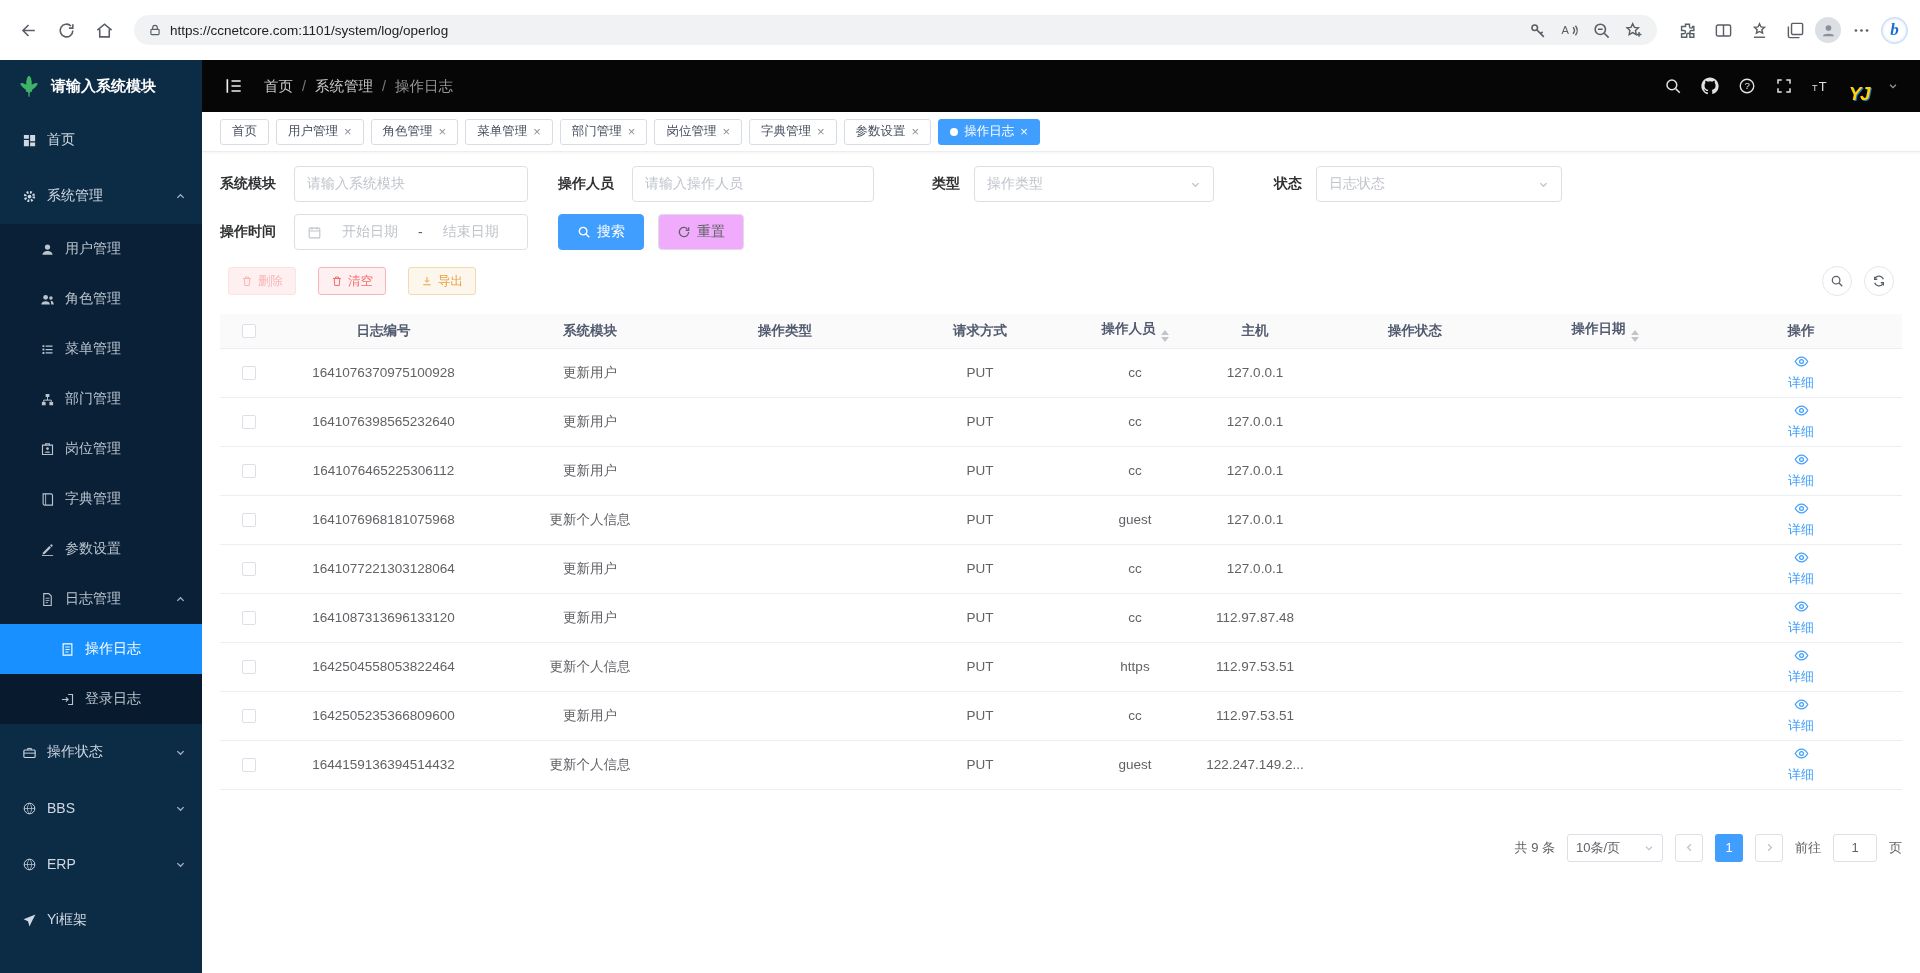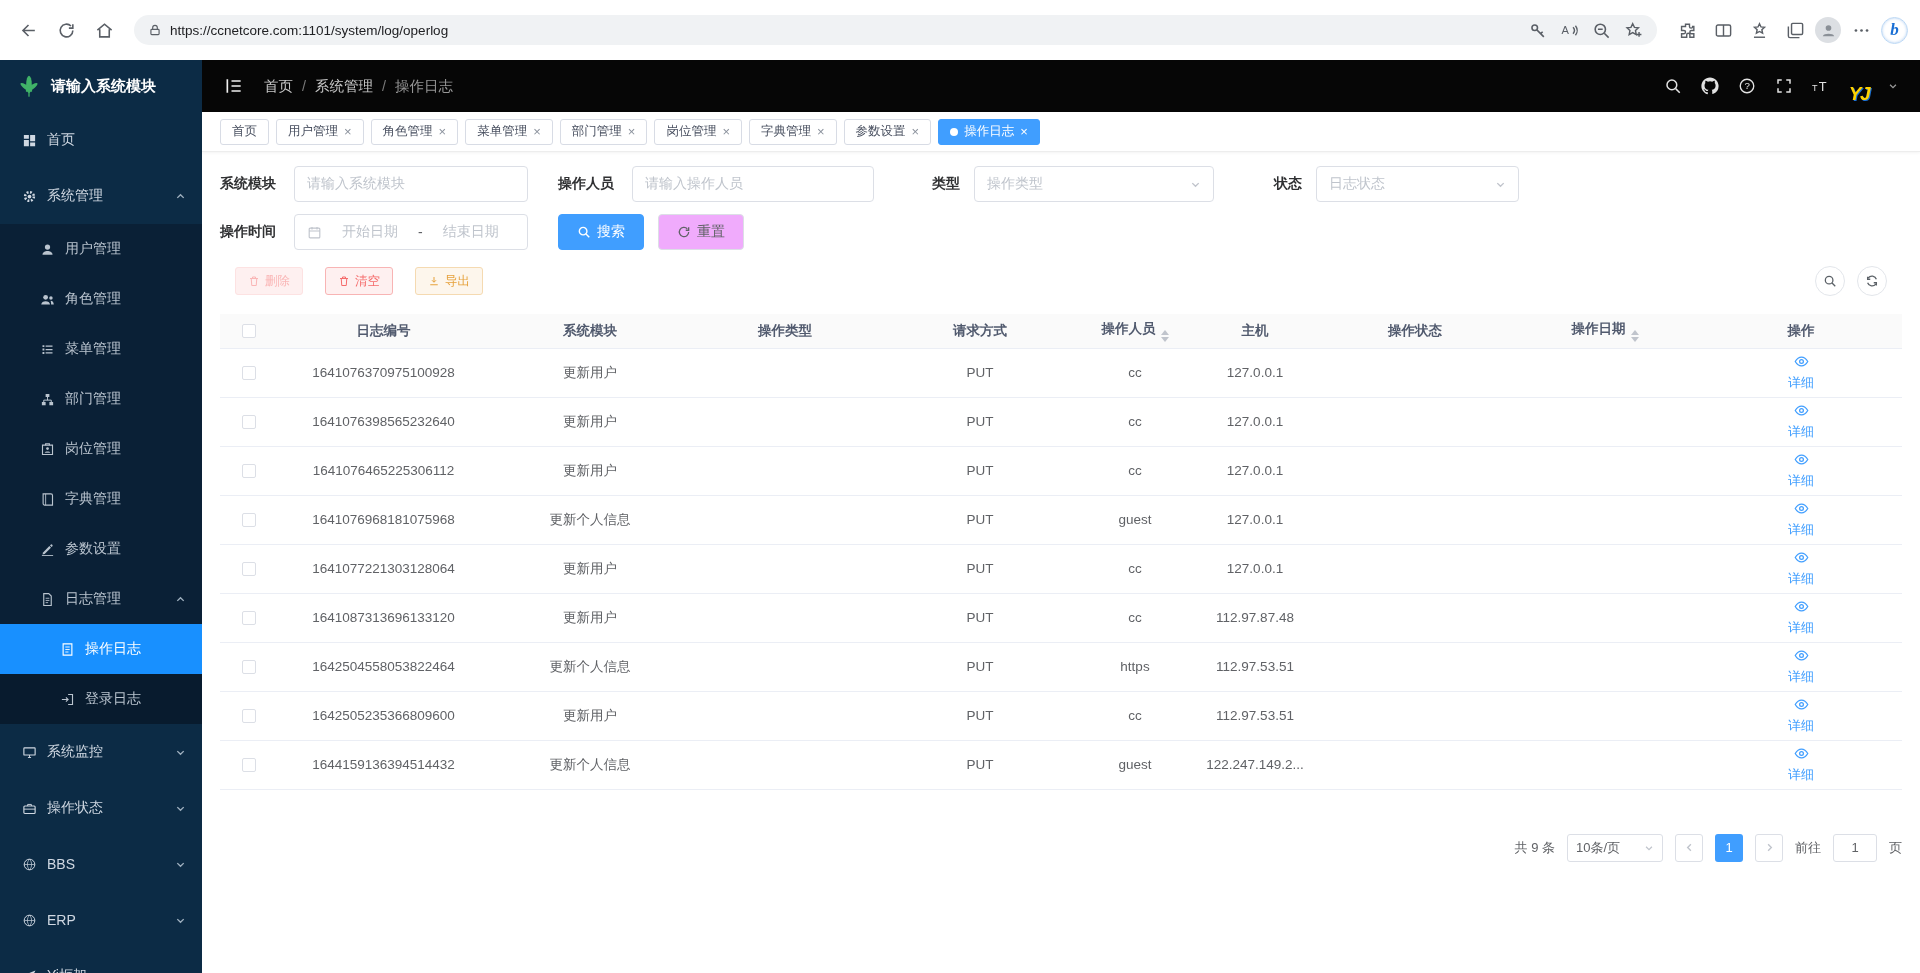--- a/index.html
+++ b/index.html
@@ -77,32 +77,32 @@
   .m1 { margin-left:30px; } .m2 { margin-left:58px; } .m3 { margin-left:60px; }
   .inp { height:36px; border:1px solid #dcdfe6; border-radius:4px; display:flex; align-items:center;
     padding:0 12px; font-size:14px; background:#fff; }
   .inp input { border:none; outline:none; width:100%; font-size:14px; color:#606266; background:transparent;
     font-family:Liberation Mono, monospace; }
   .inp input::placeholder { color:#bfc4cc; }
   .sel { justify-content:space-between; cursor:pointer; }
   .sel .ph { color:#bfc4cc; }
   .sel .schev { color:#c0c4cc; display:flex; }
   .schev svg { width:11px; height:11px; }
-  .w1{width:234px;} .w2{width:242px;} .w3{width:240px;} .w4{width:203px;}
+  .w1{width:234px;} .w2{width:242px;} .w3{width:240px;} .w4{width:246px;}
   .daterange { gap:20px; color:#bfc4cc; }
   .daterange .dico { color:#c0c4cc; display:flex; }
   .daterange .dico svg { width:15px; height:15px; }
   .daterange .dsep { color:#606266; }
   .btn { height:36px; border-radius:4px; border:1px solid #dcdfe6; background:#f0abfc; display:inline-flex;
     align-items:center; gap:6px; padding:0 18px; font-size:14px; color:#606266; cursor:pointer; font-family:inherit; }
   .btn svg { width:14px; height:14px; }
   .btn.primary { background:#409eff; border-color:#409eff; color:#fff; }
   .btn.reset { margin-left:14px; }
 
-  .toolbar { display:flex; align-items:center; margin:16px 15px 0; }
+  .toolbar { display:flex; align-items:center; margin:16px 8px 0; }
   .mbtn { height:28px; border-radius:3px; display:inline-flex; align-items:center; gap:5px; padding:0 12px;
     font-size:12.5px; cursor:pointer; margin-right:22px; border:1px solid; font-family:inherit; background:#fef0f0; }
   .mbtn svg { width:12px; height:12px; }
   .mbtn.del { border-color:#fde2e2; color:#fab6b6; cursor:not-allowed; }
   .mbtn.clear { border-color:#f8b4b4; color:#f56c6c; }
   .mbtn.export { background:#fdf6ec; border-color:#f5dab1; color:#e6a23c; }
   .tool-circles { margin-left:auto; display:flex; gap:12px; }
   .circ { width:30px; height:30px; border-radius:50%; border:1px solid #e3e6eb; background:#fff; color:#5a6066;
     display:flex; align-items:center; justify-content:center; cursor:pointer; }
   .circ svg { width:14px; height:14px; }
@@ -366,34 +366,20 @@
             <path d="M13 4h7v16h-7"></path>
             <path d="M3 12h10M9.5 8.5L13 12l-3.5 3.5"></path>
           </svg>
         </span>
       <span>登录日志</span>
     </div>
 
     <div class="mi lv1">
       <span class="micon">
           <svg viewBox="0 0 24 24" fill="none" stroke="currentColor" stroke-width="1.8">
-            <rect x="3" y="4.5" width="18" height="11.5" rx="1"></rect>
-            <path d="M9.5 20h5M12 16v4" stroke-width="1.5"></path>
-          </svg>
-        </span>
-      <span>系统监控</span>
-      <span class="marrow">
-          <svg viewBox="0 0 24 24" fill="none" stroke="currentColor" stroke-width="3">
-            <path d="M5 9l7 7 7-7"></path>
-          </svg>
-        </span>
-    </div>
-    <div class="mi lv1">
-      <span class="micon">
-          <svg viewBox="0 0 24 24" fill="none" stroke="currentColor" stroke-width="1.8">
             <rect x="3" y="8" width="18" height="12" rx="1.5"></rect>
             <path d="M9 8V5.5h6V8M3 13h18" stroke-width="1.5"></path>
           </svg>
         </span>
       <span>操作状态</span>
       <span class="marrow">
           <svg viewBox="0 0 24 24" fill="none" stroke="currentColor" stroke-width="3">
             <path d="M5 9l7 7 7-7"></path>
           </svg>
         </span>

